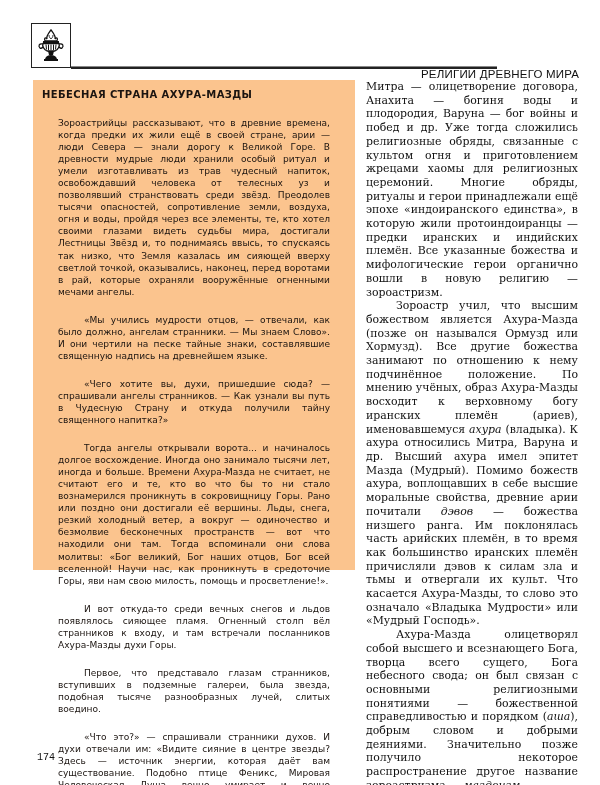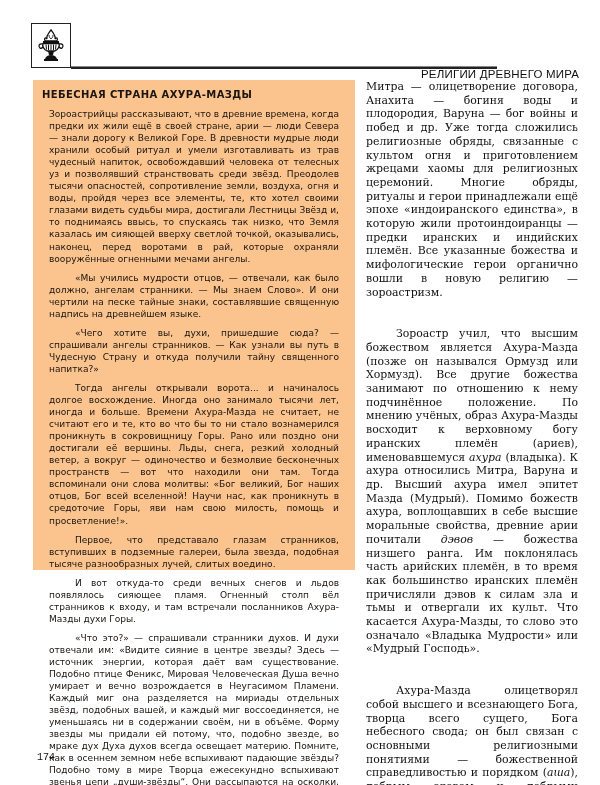--- a/index.html
+++ b/index.html
@@ -20,29 +20,29 @@
   .sidebar-box {
     position: absolute; left: 33px; top: 80px; width: 322px; height: 490px;
     background: #fbc48e; box-sizing: border-box; padding: 8px 9px 4px 9px;
     font-family: "DejaVu Sans", sans-serif; font-size: 9.05px; line-height: 12.05px;
     color: #1b1410; text-align: justify;
   }
   .sidebar-title {
     font-family: "DejaVu Sans", sans-serif; font-weight: bold; font-size: 10px;
     letter-spacing: 0.4px; margin: 0 0 4px 0; line-height: 13px;
   }
-  .sidebar-box p { margin: 7px; text-indent: 0; hyphens: manual; }
+  .sidebar-box p { margin: 16px; text-indent: 0; hyphens: manual; }
   .sidebar-box p.ind { text-indent: 26px; }
   .right-col {
     position: absolute; left: 366px; top: 80px; width: 212px;
     font-family: "DejaVu Serif", serif; font-size: 10.9px; line-height: 13.7px;
     color: #111; text-align: justify;
   }
   .right-col p { margin: 0; }
-  .right-col p.ind { text-indent: 30px; margin-top: 28px; }
+  .right-col p.ind { text-indent: 30px; }
   .right-col em { font-style: italic; }
   .page-number {
     position: absolute; left: 37px; top: 752px; font-family: Liberation Mono, monospace;
     font-size: 10px; color: #111; text-align: right;
   }
 </style>
 </head>
 <body>
 
 <div class="logo-box">
@@ -65,22 +65,22 @@
 </div>
 <div class="header-rule"></div>
 <div class="running-head">РЕЛИГИИ ДРЕВНЕГО МИРА</div>
 
 <div class="sidebar-box">
   <div class="sidebar-title">НЕБЕСНАЯ СТРАНА АХУРА-МАЗДЫ</div>
   <p>Зороастрийцы рассказывают, что в древние времена, когда предки их жили ещё в своей стране, арии — люди Севера — знали дорогу к Великой Горе. В древности мудрые люди хранили особый ритуал и умели изготавливать из трав чудесный напиток, освобождавший человека от телесных уз и позволявший странствовать среди звёзд. Преодолев тысячи опасностей, сопротивление земли, воздуха, огня и воды, пройдя через все элементы, те, кто хотел своими глазами видеть судьбы мира, достигали Лестницы Звёзд и, то поднимаясь ввысь, то спускаясь так низко, что Земля казалась им сияющей вверху светлой точкой, оказывались, наконец, перед воротами в рай, которые охраняли вооружённые огненными мечами ангелы.</p>
   <p class="ind">«Мы учились мудрости отцов, — отвечали, как было должно, ангелам странники. — Мы знаем Слово». И они чертили на песке тайные знаки, составлявшие священную надпись на древнейшем языке.</p>
   <p class="ind">«Чего хотите вы, духи, пришедшие сюда? — спрашивали ангелы странников. — Как узнали вы путь в Чудесную Страну и откуда получили тайну священного напитка?»</p>
   <p class="ind">Тогда ангелы открывали ворота... и начиналось долгое восхождение. Иногда оно занимало тысячи лет, иногда и больше. Времени Ахура-Мазда не считает, не считают его и те, кто во что бы то ни стало вознамерился проникнуть в сокровищницу Горы. Рано или поздно они достигали её вершины. Льды, снега, резкий холодный ветер, а вокруг — одиночество и безмолвие бесконечных пространств — вот что находили они там. Тогда вспоминали они слова молитвы: «Бог великий, Бог наших отцов, Бог всей вселенной! Научи нас, как проникнуть в средоточие Горы, яви нам свою милость, помощь и просветление!».</p>
+  <p class="ind">И вот откуда-то среди вечных снегов и льдов появлялось сияющее пламя. Огненный столп вёл странников к входу, и там встречали посланников Ахура-Мазды духи Горы.</p>
   <p class="ind">Первое, что представало глазам странников, вступивших в подземные галереи, была звезда, подобная тысяче разнообразных лучей, слитых воедино.</p>
-  <p class="ind">И вот откуда-то среди вечных снегов и льдов появлялось сияющее пламя. Огненный столп вёл странников к входу, и там встречали посланников Ахура-Мазды духи Горы.</p>
   <p class="ind">«Что это?» — спрашивали странники духов. И духи отвечали им: «Видите сияние в центре звезды? Здесь — источник энергии, которая даёт вам существование. Подобно птице Феникс, Мировая Человеческая Душа вечно умирает и вечно возрождается в Неугасимом Пламени. Каждый миг она разделяется на мириады отдельных звёзд, подобных вашей, и каждый миг воссоединяется, не уменьшаясь ни в содержании своём, ни в объёме. Форму звезды мы придали ей потому, что, подобно звезде, во мраке дух Духа духов всегда освещает материю. Помните, как в осеннем земном небе вспыхивают падающие звёзды? Подобно тому в мире Творца ежесекундно вспыхивают звенья цепи „души-звёзды“. Они рассыпаются на осколки, как порванная жемчужная нить, как капли дождя, осколки-звёзды падают в миры творения. Каждую секунду на внутреннем небе появляется звезда: это, воссоединившись, „душа-звезда“ поднимается к Богу из миров смерти. Видите два потока из этих звёзд — нисходящий и восходящий? Вот истинный дождь над нивой Великого Сеятеля. В каждой звезде есть один главный луч, по которому звенья всей цепи, как по мосту, проходят над бездной. Это „царь душ“, тот, который помнит и несёт на себе всё прошлое каждой звезды. Слушайте внимательно, странники, самую главную тайну Горы: из миллиардов „царей душ“ составляется одно верховное созвездие. В миллиардах „царей душ“ прежде вечности пребывает Один Царь — и на Нём упование всех, вся боль бесконечного мира...». На Востоке часто говорят притчами, во многих из которых скрыты великие тайны жизни и смерти.</p>
 </div>
 
 <div class="right-col">
   <p>Митра — олицетворение договора, Анахита — богиня воды и плодородия, Варуна — бог войны и побед и др. Уже тогда сложились религиозные обряды, связанные с культом огня и приготовлением жрецами хаомы для религиозных церемоний. Многие обряды, ритуалы и герои принадлежали ещё эпохе «индоиранского единства», в которую жили протоиндоиранцы — предки иранских и индийских племён. Все указанные божества и мифологические герои органично вошли в новую религию — зороастризм.</p>
   <p class="ind"><span>Зороастр учил, что высшим божеством является Ахура-Мазда (позже он назывался Ормузд или Хормузд). Все другие божества занимают по отношению к нему подчинённое положение. По мнению учёных, образ Ахура-Мазды восходит к верховному богу иранских племён (ариев), именовавшемуся </span><em>ахура</em><span> (владыка). К ахура относились Митра, Варуна и др. Высший ахура имел эпитет Мазда (Мудрый). Помимо божеств ахура, воплощавших в себе высшие моральные свойства, древние арии почитали </span><em>дэвов</em><span> — божества низшего ранга. Им поклонялась часть арийских племён, в то время как большинство иранских племён причисляли дэвов к силам зла и тьмы и отвергали их культ. Что касается Ахура-Мазды, то слово это означало «Владыка Мудрости» или «Мудрый Господь».</span></p>
   <p class="ind"><span>Ахура-Мазда олицетворял собой высшего и всезнающего Бога, творца всего сущего, Бога небесного свода; он был связан с основными религиозными понятиями — божественной справедливостью и порядком (</span><em>аша</em><span>), добрым словом и добрыми деяниями. Значительно позже получило некоторое распространение другое название зороастризма — </span><em>маздеизм</em><span>.</span></p>
 
 </div>
 

